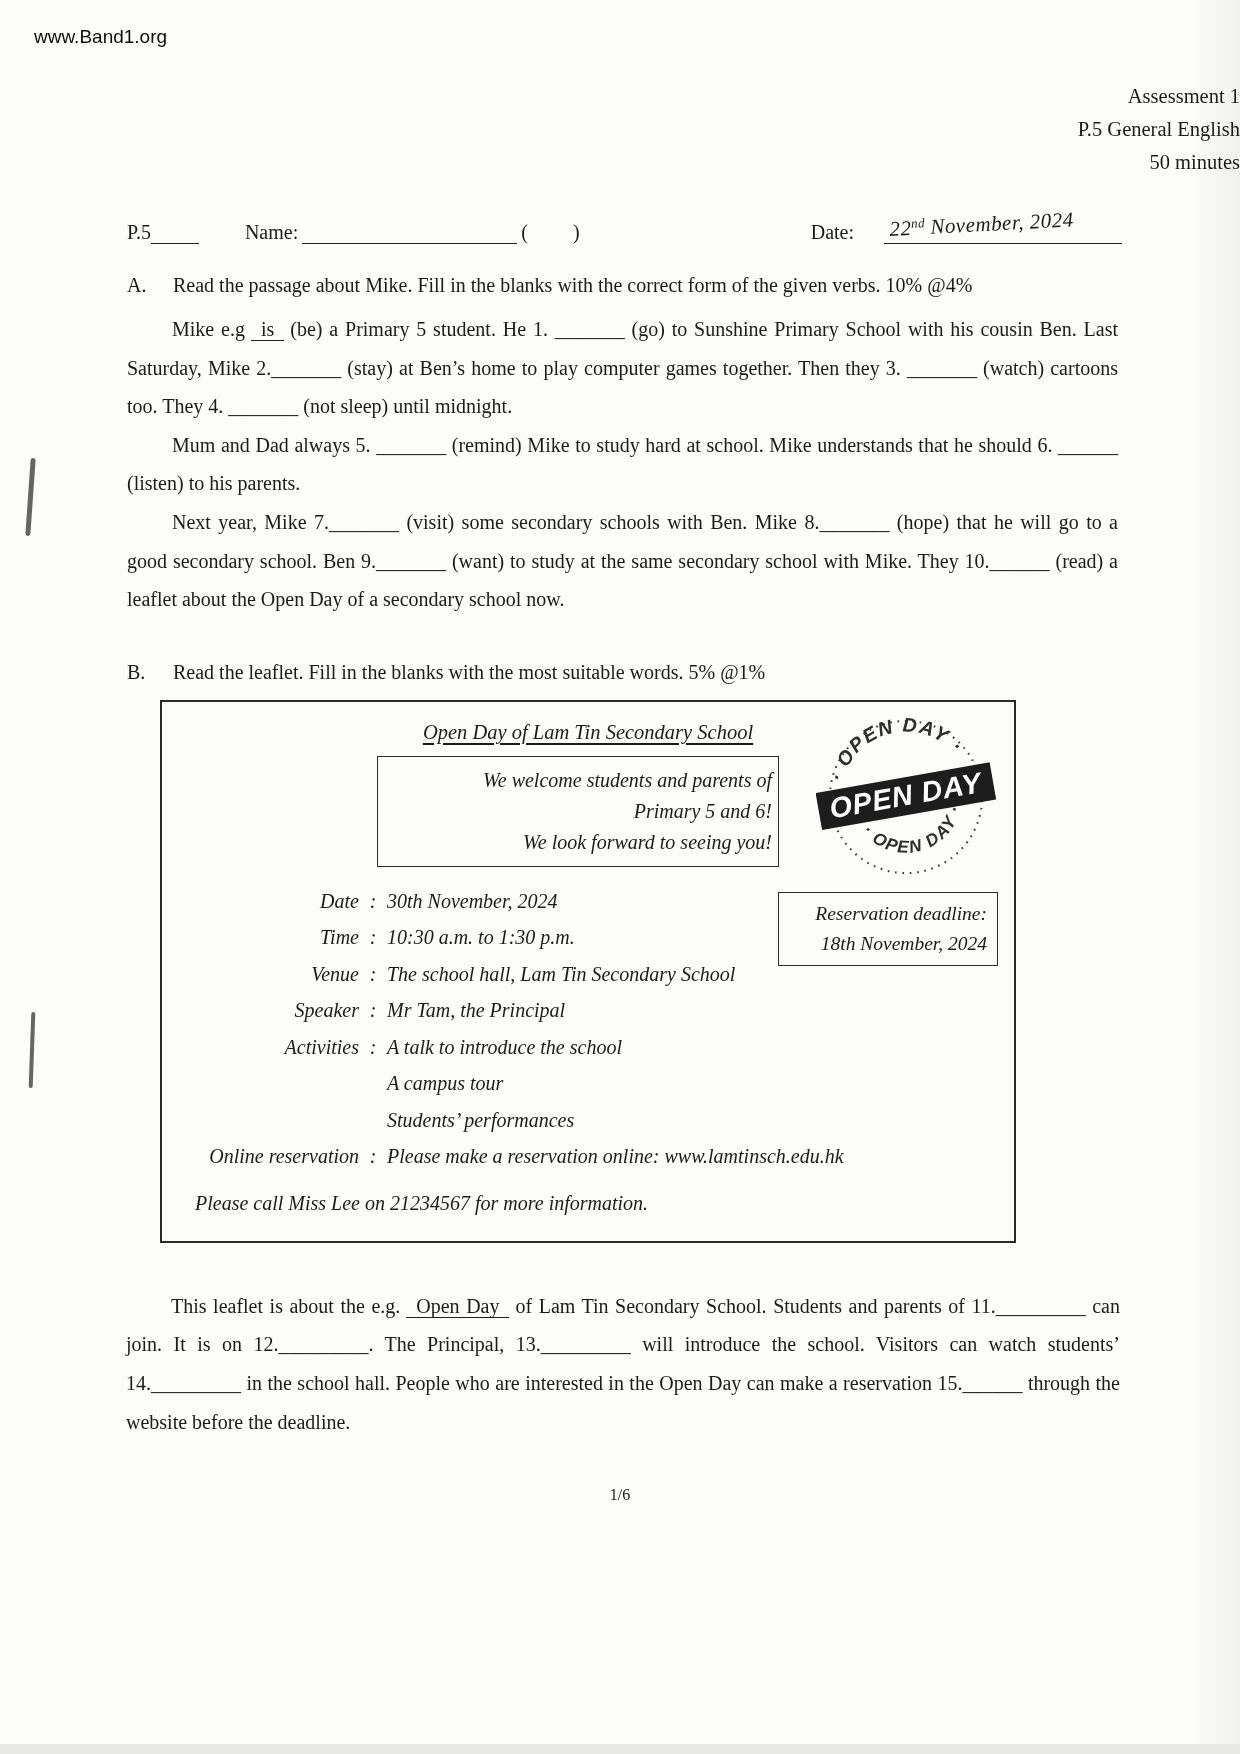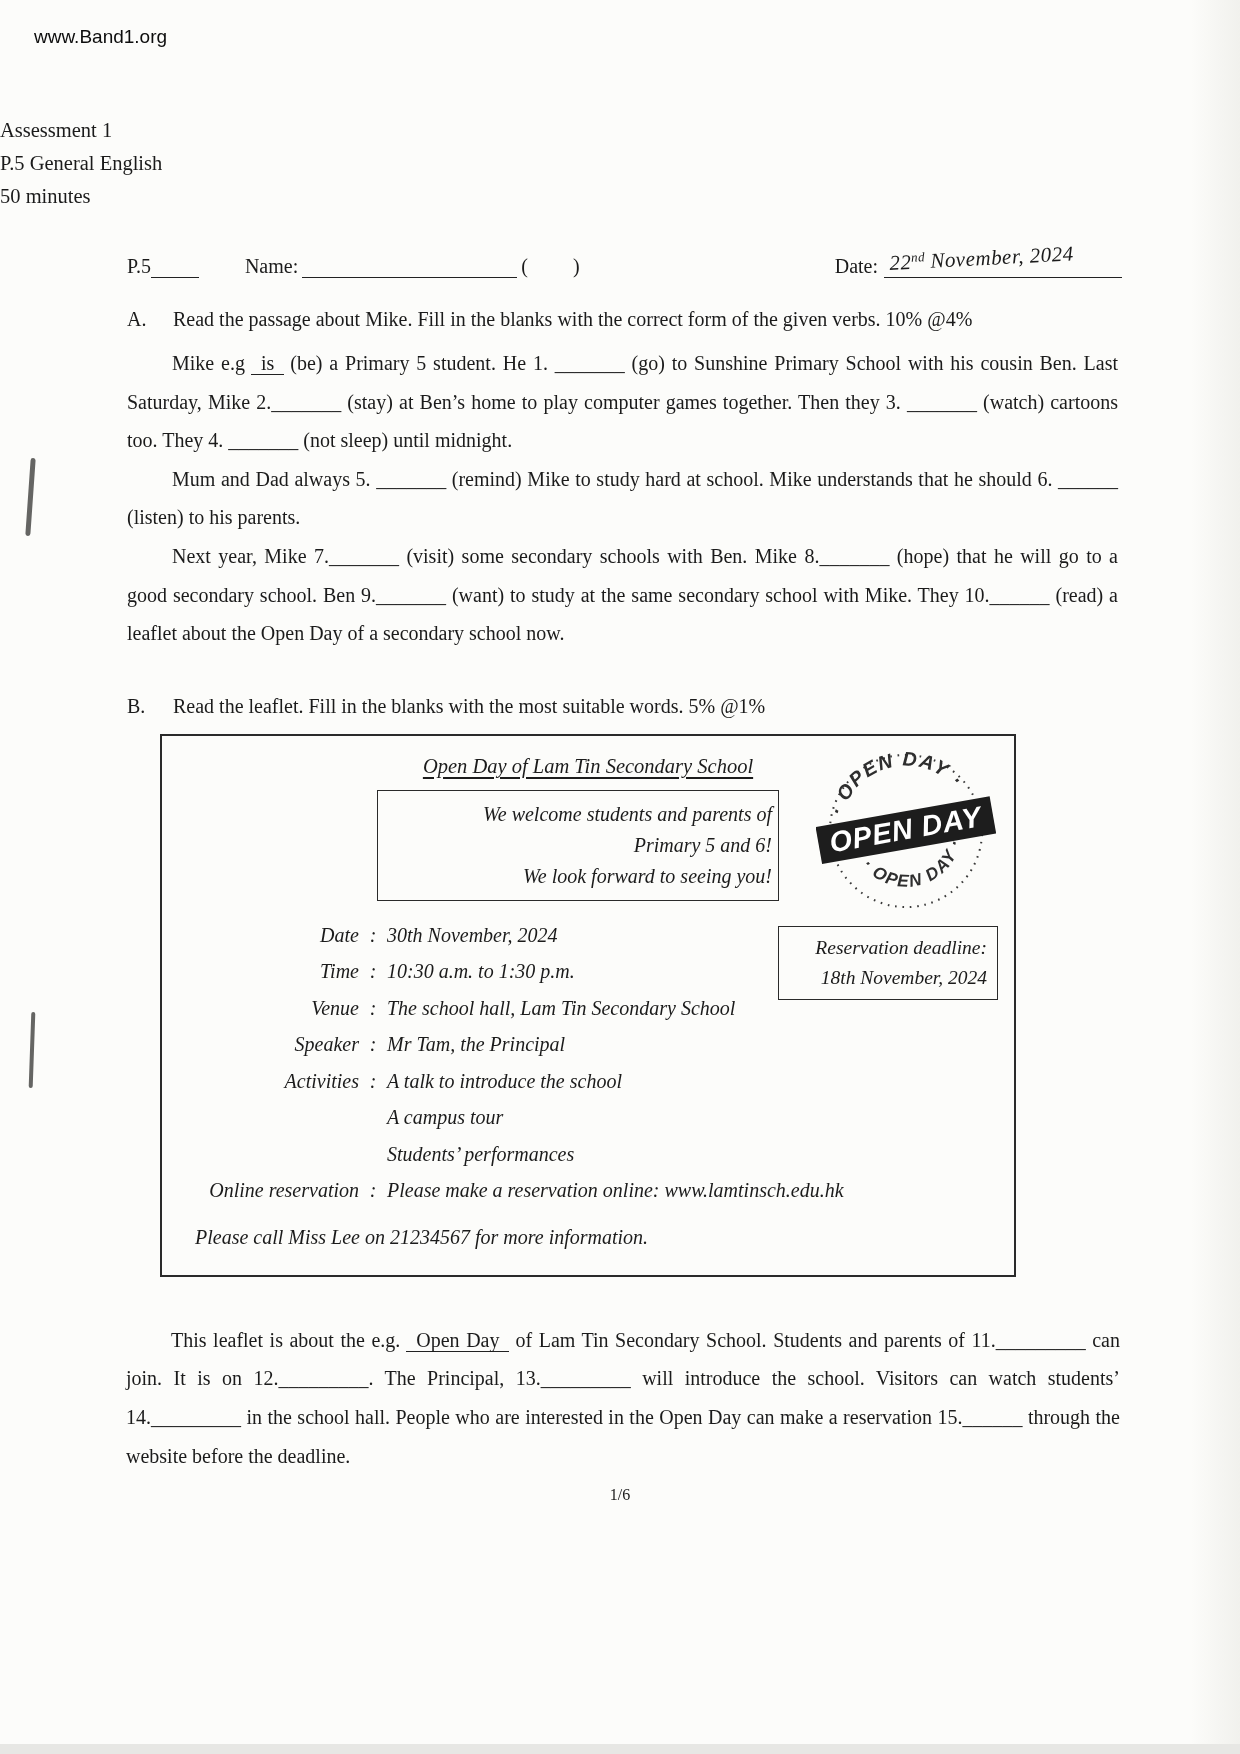--- a/index.html
+++ b/index.html
@@ -2,27 +2,27 @@
 <html><head>
 <meta charset="utf-8">
 <style>
   html,body{margin:0;padding:0;background:#e8e8e6;}
   .page{
     position:relative;width:1240px;height:1754px;margin:0 auto;
     background:linear-gradient(90deg,#fcfcfa 0%,#fcfcfa 96%,#f1f1ed 100%);
     font-family:"Liberation Serif","DejaVu Serif",serif;color:#1b1b1b;overflow:hidden;
   }
   .watermark{position:absolute;top:26px;left:34px;font-family:"Liberation Sans","DejaVu Sans",sans-serif;font-size:19px;color:#0d0d0d;}
-  .title-block{padding-top:114px;text-align:left;font-size:20.5px;line-height:33px;}
+  .title-block{padding-top:80px;text-align:right;font-size:20.5px;line-height:33px;}
   .info-line{display:flex;align-items:flex-end;margin:30px 118px 0 127px;font-size:20px;}
   .blank-short{display:inline-block;width:48px;border-bottom:1.5px solid #222;height:20px;vertical-align:bottom;}
   .name-group{margin-left:46px;white-space:nowrap;}
   .blank-name{display:inline-block;width:215px;border-bottom:1.5px solid #222;height:20px;vertical-align:bottom;margin:0 4px;}
   .pre{white-space:pre;}
-  .date-group{margin-left:auto;white-space:nowrap;display:flex;align-items:flex-end;}
+  .date-group{margin-left:auto;white-space:nowrap;display:flex;align-items:flex-end;gap:24px;}
   .date-line{display:inline-block;position:relative;width:238px;height:34px;border-bottom:1.5px solid #222;margin-left:6px;}
   .handwritten{position:absolute;left:6px;bottom:1px;font-style:italic;font-size:21px;letter-spacing:0.5px;transform:rotate(-3deg);transform-origin:left bottom;white-space:nowrap;}
   .handwritten sup{font-size:0.62em;vertical-align:7px;}
   .hw-rest{margin-left:5px;}
   .inst{display:flex;margin:30px 118px 0 127px;font-size:20px;}
   .inst-b{margin-top:42px;}
   .inst-label{width:46px;flex:none;}
   .passage{margin:13px 122px 0 127px;font-size:20px;line-height:38.6px;text-align:justify;}
   .passage p{margin:0;text-indent:45px;}
   .ex{border-bottom:1.5px solid #222;padding:0 10px;margin:0 6px;}

